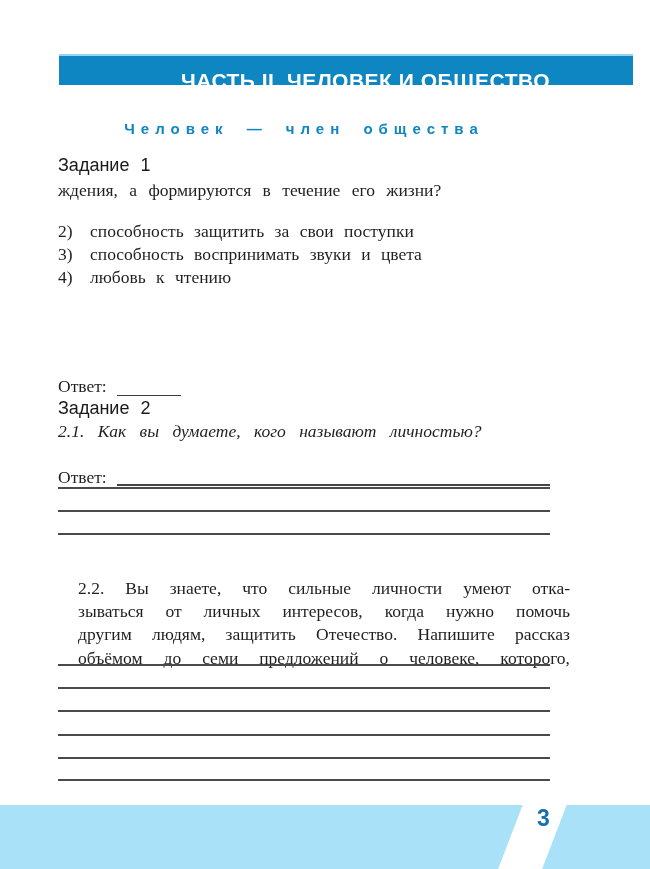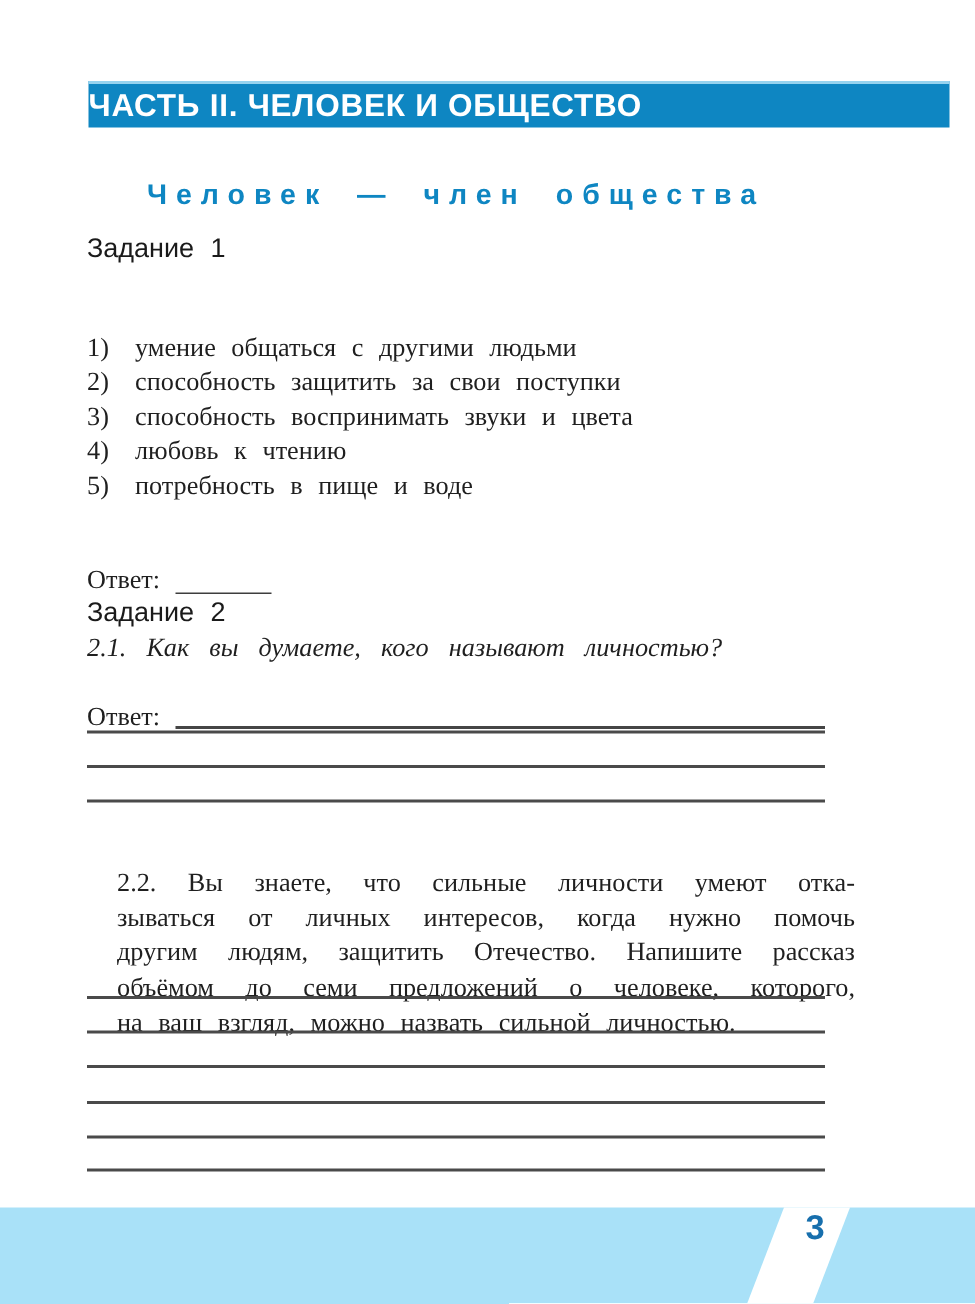--- a/index.html
+++ b/index.html
@@ -12,32 +12,33 @@
     color:#1f1f1f;
   }
   
   .part-banner{
     position:absolute;left:59px;top:54px;width:574px;height:29px;
     background:#0e86c2;
     border-top:2px solid #96d3ef;
   }
   .part-banner-inner{
     width:491px;height:29px;line-height:29px;
-    text-align:left;
+    text-align:right;
     font-family:"Liberation Sans", sans-serif;
     font-weight:bold;font-size:21px;letter-spacing:.5px;
     color:#ffffff;
     white-space:nowrap;
+    margin-top:10px;
   }
   
   .chapter-title{
     position:absolute;left:58px;top:120px;width:492px;
     text-align:center;
     font-family:"Liberation Sans", sans-serif;
-    font-weight:bold;font-size:19px;
+    font-weight:bold;font-size:15px;
     letter-spacing:6px;word-spacing:8px;
     color:#0e86c2;
     white-space:nowrap;
   }
   
   .task-heading{
     position:absolute;left:58px;
     font-family:"Liberation Sans", sans-serif;
     font-weight:normal;font-size:18px;color:#1a1a1a;
     word-spacing:6px;white-space:nowrap;
@@ -110,37 +111,32 @@
 
   <div class="part-banner">
     <div class="part-banner-inner">ЧАСТЬ II. ЧЕЛОВЕК И ОБЩЕСТВО</div>
   </div>
 
   <div class="chapter-title">Человек  —  член  общества</div>
 
   <div class="task-heading t1-heading">Задание 1</div>
 
   <div class="textblock t1-question">
+    <div class="lastline">ждения, а формируются в течение его жизни?</div>
   </div>
 
   <div class="options">
-    <div class="opt">
-      <span class="num">1)</span><span class="opt-text">умение общаться с другими людьми</span>
-    </div>
     <div class="opt">
       <span class="num">2)</span><span class="opt-text">способность защитить за свои поступки</span>
     </div>
     <div class="opt">
       <span class="num">3)</span><span class="opt-text">способность воспринимать звуки и цвета</span>
     </div>
     <div class="opt">
       <span class="num">4)</span><span class="opt-text">любовь к чтению</span>
-    </div>
-    <div class="opt">
-      <span class="num">5)</span><span class="opt-text">потребность в пище и воде</span>
     </div>
   </div>
 
   <div class="answer-row t1-answer">
     <span class="answer-label">Ответ:</span>
     <span class="short-line"></span>
   </div>
 
   <div class="task-heading t2-heading">Задание 2</div>
 
@@ -153,21 +149,20 @@
 
   <div class="rule" style="top:487px;"></div>
   <div class="rule" style="top:510px;"></div>
   <div class="rule" style="top:533px;"></div>
 
   <div class="textblock q22-para">
     <div class="jline">2.2. Вы знаете, что сильные личности умеют отка-</div>
     <div class="jline">зываться от личных интересов, когда нужно помочь</div>
     <div class="jline">другим людям, защитить Отечество. Напишите рассказ</div>
     <div class="jline">объёмом до семи предложений о человеке, которого,</div>
-    <div class="lastline">на ваш взгляд, можно назвать сильной личностью.</div>
   </div>
 
   <div class="rule" style="top:664px;"></div>
   <div class="rule" style="top:687px;"></div>
   <div class="rule" style="top:710px;"></div>
   <div class="rule" style="top:734px;"></div>
   <div class="rule" style="top:757px;"></div>
   <div class="rule" style="top:779px;"></div>
 
   <div class="footer-band">

